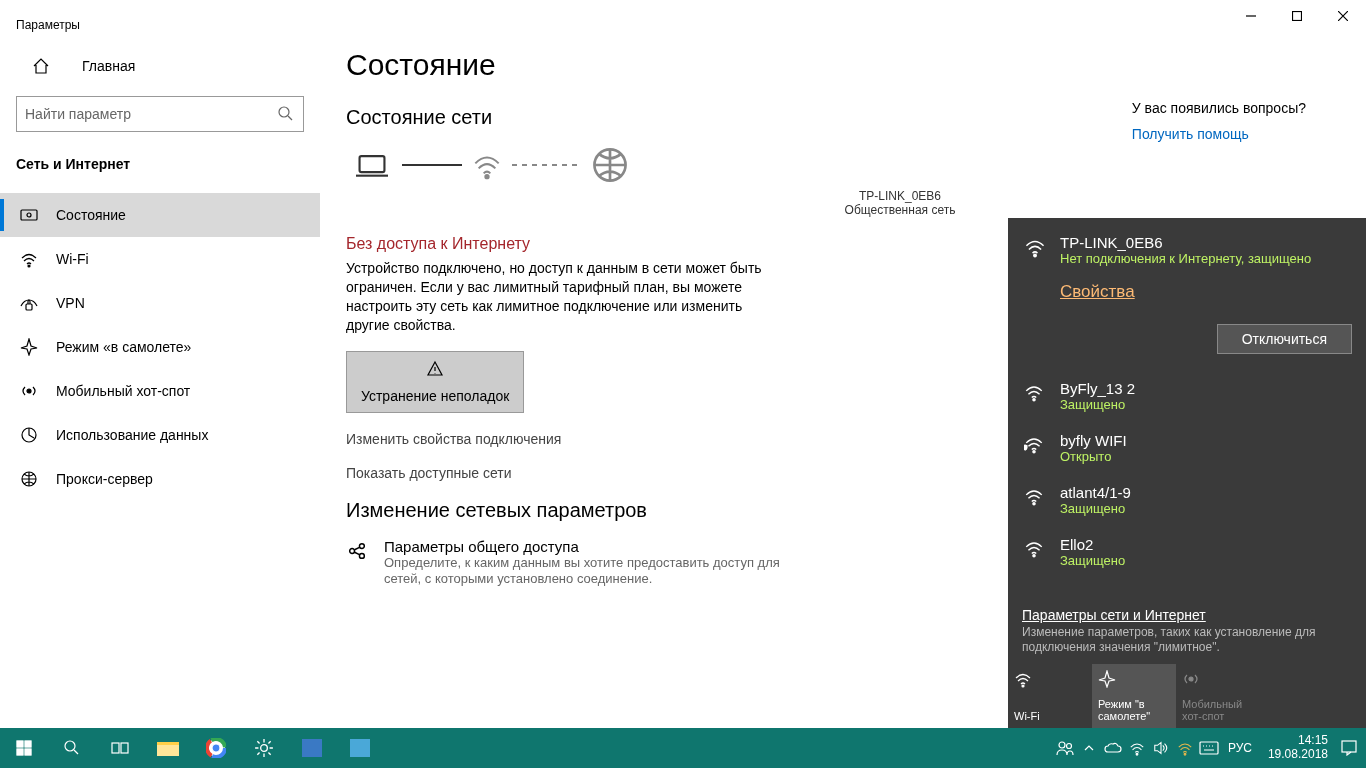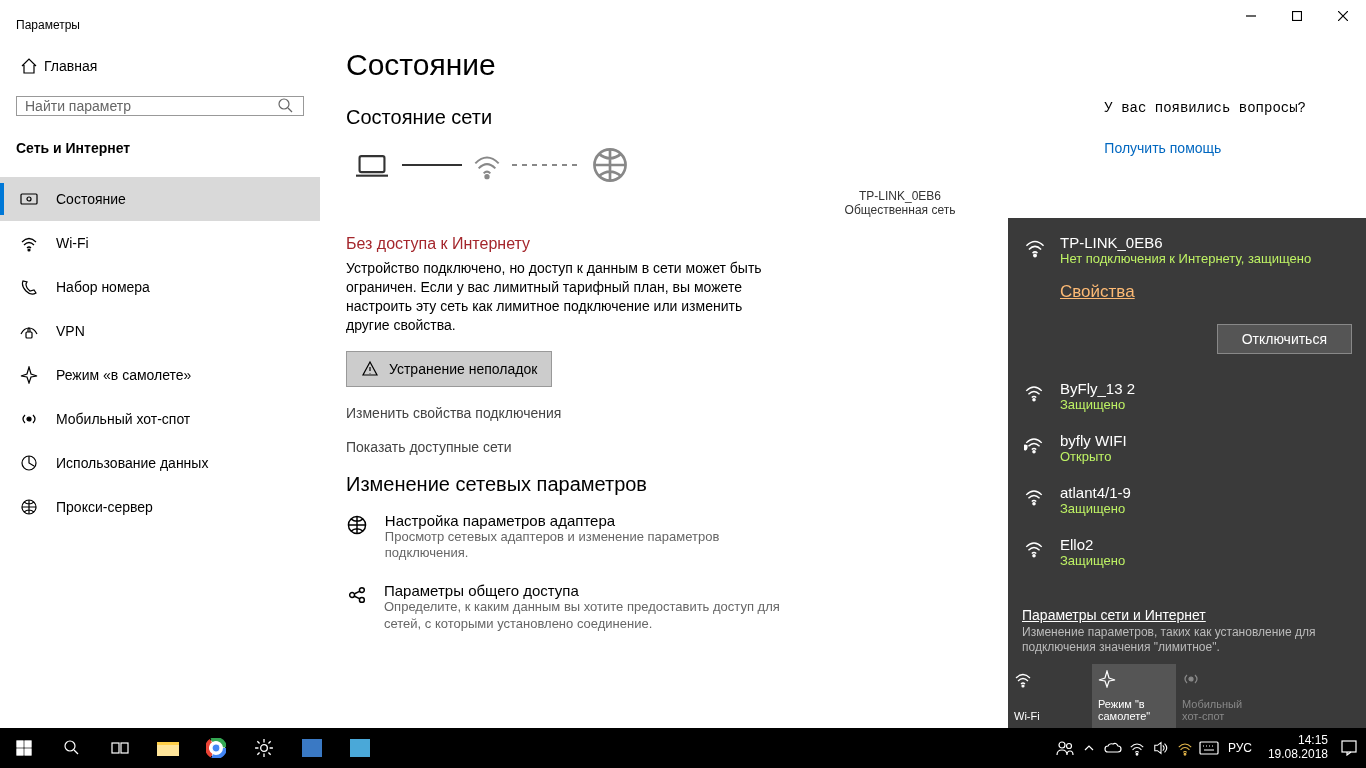--- a/index.html
+++ b/index.html
@@ -6,46 +6,46 @@
 body { width: 1366px; height: 768px; overflow: hidden; background: #fff; position: relative; }
 
 
 .titlebar { height: 32px; display: flex; align-items: flex-end; padding-left: 16px; font-size: 12px; color: #000; }
 .titlebar-ctrls { position: absolute; right: 0; top: 0; display: flex; }
 .titlebar-btn { width: 46px; height: 32px; display: flex; align-items: center; justify-content: center; color: #000; font-size: 10px; }
 .titlebar-btn svg { width: 10px; height: 10px; }
 
 
 .sidebar { position: absolute; left: 0; top: 44px; width: 320px; }
-.home-row { display: flex; align-items: center; height: 44px; padding-left: 20px; gap: 6px; font-size: 14px; }
-.search-box { margin: 8px 16px 16px 16px; border: 1px solid #999; height: 20px; display: flex; align-items: center; padding: 0 8px; justify-content: space-between; color: #666; font-size: 14px; }
+.home-row { display: flex; align-items: center; height: 44px; padding-left: 32px; gap: 32px; font-size: 14px; }
+.search-box { margin: 8px 16px 16px 16px; border: 1px solid #999; height: 36px; display: flex; align-items: center; padding: 0 8px; justify-content: space-between; color: #666; font-size: 14px; }
 .category { font-weight: 600; font-size: 14px; padding: 8px 16px 21px 16px; }
 .nav-item { display: flex; align-items: center; height: 44px; padding-left: 20px; gap: 18px; font-size: 14px; position: relative; }
 .nav-item.active { background: #d9d9d9; }
 .nav-item.active::before { content: ""; position: absolute; left: 0; top: 6px; bottom: 6px; width: 4px; background: #0078d7; }
 .nav-icon { width: 18px; height: 18px; display: flex; align-items: center; justify-content: center; }
 
 
 .main { position: absolute; left: 346px; top: 48px; right: 0; }
 h1 { font-weight: 300; font-size: 30px; margin-bottom: 24px; }
 h2 { font-weight: 400; font-size: 20px; margin-bottom: 16px; }
 .diagram { display: flex; align-items: center; gap: 8px; margin-bottom: 4px; margin-left: 4px; }
 .diag-labels { text-align: center; font-size: 12px; color: #333; margin-left: 88px; margin-bottom: 18px; }
 .warning-title { color: #a4262c; font-size: 16px; margin-bottom: 6px; }
 .body-text { font-size: 14px; color: #000; max-width: 420px; line-height: 1.35; margin-bottom: 16px; }
-.troubleshoot-btn { border: 1px solid #999; background: #ccc; padding: 8px 14px; font-size: 14px; display: inline-flex; gap: 10px; align-items: center; margin-bottom: 18px; }
+.troubleshoot-btn { border: 1px solid #999; background: #ccc; padding: 8px 14px; font-size: 14px; display: inline-flex; gap: 10px; align-items: center; margin-bottom: 18px; flex-direction: column; }
 .link { color: #444; font-size: 14px; display: block; margin-bottom: 18px; }
 .adapter-row { display: flex; gap: 16px; margin-bottom: 20px; max-width: 440px; }
 .adapter-icon { width: 24px; padding-top: 2px; }
 .adapter-title { font-size: 15px; }
 .adapter-desc { font-size: 13px; color: #666; line-height: 1.3; }
 
 
 .right-pane { position: absolute; right: 60px; top: 100px; font-size: 14px; }
-.right-pane .q { margin-bottom: 24px; font-family: Liberation Mono, monospace; }
+.right-pane .q { margin-bottom: 10px; }
 .right-pane .help { color: #0067c0; }
 
 
 .flyout { position: absolute; right: 0; bottom: 40px; width: 358px; background: #3a3a3a; color: #fff; font-size: 14px; }
 .net-item { padding: 10px 14px 10px 16px; display: flex; gap: 14px; }
 .net-item.connected { padding-top: 16px; }
 .net-icon { width: 22px; padding-top: 2px; flex-shrink: 0; }
 .net-body { flex: 1; }
 .net-name { font-size: 15px; }
 .net-sub { font-size: 13px; color: #bef264; }
@@ -54,21 +54,21 @@
 .disconnect-btn { background: #555; border: 1px solid #888; color: #fff; padding: 6px 24px; font-size: 14px; }
 .fly-footer { padding: 10px 14px 8px 14px; }
 .fly-footer .t { text-decoration: underline; font-size: 14px; margin-top: 19px; }
 .fly-footer .d { font-size: 12px; color: #bbb; line-height: 1.3; margin-top: 2px; }
 .fly-tiles { display: flex; }
 .tile { width: 84px; height: 64px; padding: 6px; font-size: 11px; color: #fff; display: flex; flex-direction: column; justify-content: space-between; }
 .tile.active { background: #555; }
 .tile.disabled { color: #888; }
 
 
-.taskbar { position: absolute; left: 0; right: 0; bottom: 0; height: 40px; background: #000000; display: flex; align-items: center; color: #fff; }
+.taskbar { position: absolute; left: 0; right: 0; bottom: 0; height: 40px; background: #0f766e; display: flex; align-items: center; color: #fff; }
 .task-left { display: flex; align-items: center; height: 100%; }
 .task-item { width: 48px; height: 40px; display: flex; align-items: center; justify-content: center; }
 .task-right { position: absolute; right: 0; display: flex; align-items: center; height: 100%; gap: 2px; padding-right: 6px; }
 .tray-icon { width: 22px; height: 40px; display: flex; align-items: center; justify-content: center; font-size: 13px; }
 .clock { font-size: 12px; text-align: right; line-height: 1.15; padding: 0 8px; }
 .lang { font-size: 12px; padding: 0 6px; }
 
 svg { stroke: currentColor; fill: none; stroke-width: 1.2; }
 </style>
 </head>
@@ -194,28 +194,20 @@
         </span>
         <span>Состояние</span>
       </div>
       <div class="nav-item">
         <span class="nav-icon">
           <svg viewBox="0 0 18 18">
             <use href="#i-wifi"></use>
           </svg>
         </span>
         <span>Wi-Fi</span>
-      </div>
-      <div class="nav-item">
-        <span class="nav-icon">
-          <svg viewBox="0 0 18 18">
-            <use href="#i-dialup"></use>
-          </svg>
-        </span>
-        <span>Набор номера</span>
       </div>
       <div class="nav-item">
         <span class="nav-icon">
           <svg viewBox="0 0 18 18">
             <use href="#i-vpn"></use>
           </svg>
         </span>
         <span>VPN</span>
       </div>
       <div class="nav-item">
@@ -292,29 +284,20 @@
   </button>
 
   <a class="link">Изменить свойства подключения</a>
   <a class="link">Показать доступные сети</a>
 
   <h2 style="margin-top:10px">Изменение сетевых параметров</h2>
 
   <div id="adapter-list">
       <div class="adapter-row">
         <div class="adapter-icon"><svg viewBox="0 0 18 18" width="22" height="22">
-            <use href="#i-globe"></use>
-          </svg></div>
-        <div>
-          <div class="adapter-title">Настройка параметров адаптера</div>
-          <div class="adapter-desc">Просмотр сетевых адаптеров и изменение параметров подключения.</div>
-        </div>
-      </div>
-      <div class="adapter-row">
-        <div class="adapter-icon"><svg viewBox="0 0 18 18" width="22" height="22">
             <use href="#i-share"></use>
           </svg></div>
         <div>
           <div class="adapter-title">Параметры общего доступа</div>
           <div class="adapter-desc">Определите, к каким данным вы хотите предоставить доступ для сетей, с которыми установлено соединение.</div>
         </div>
       </div>
     </div>
 </div>
 

